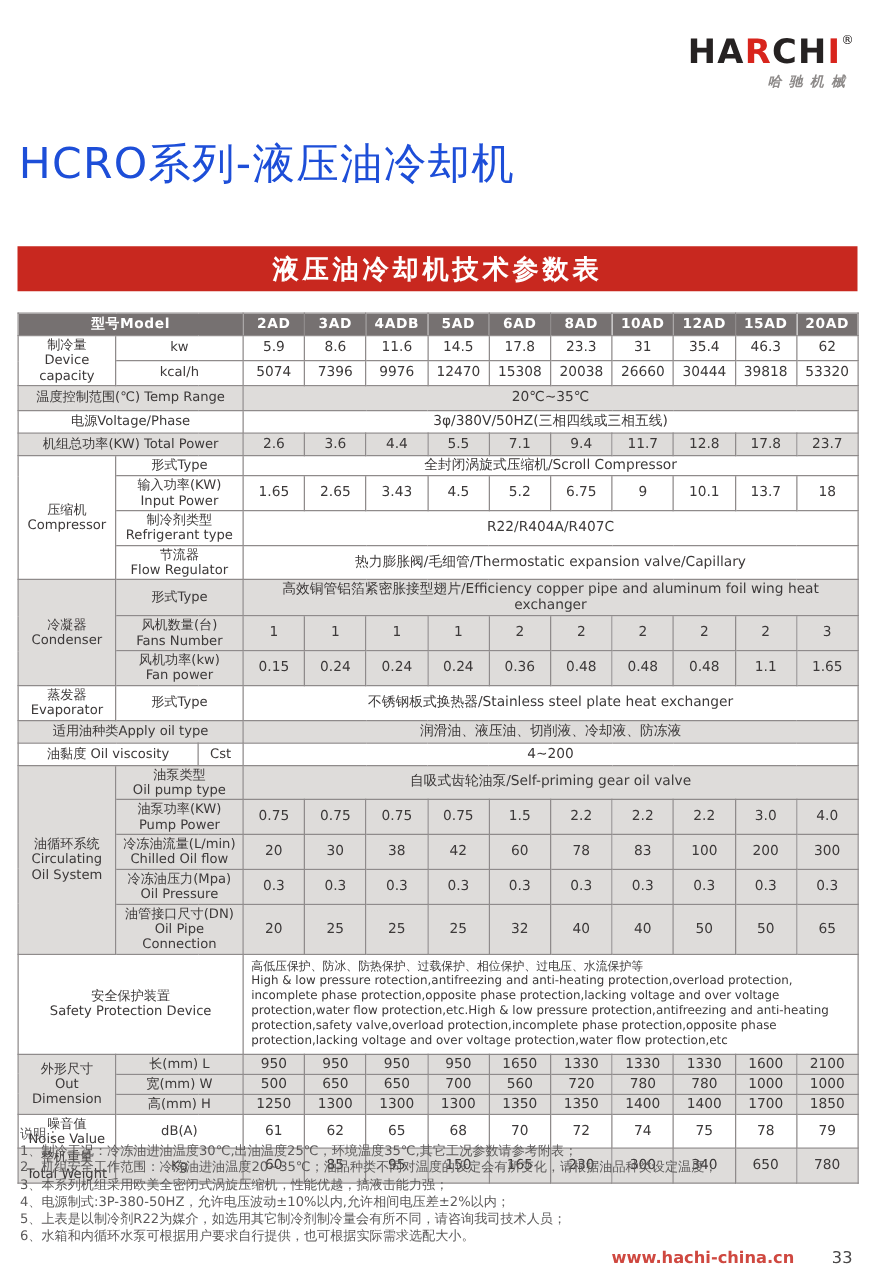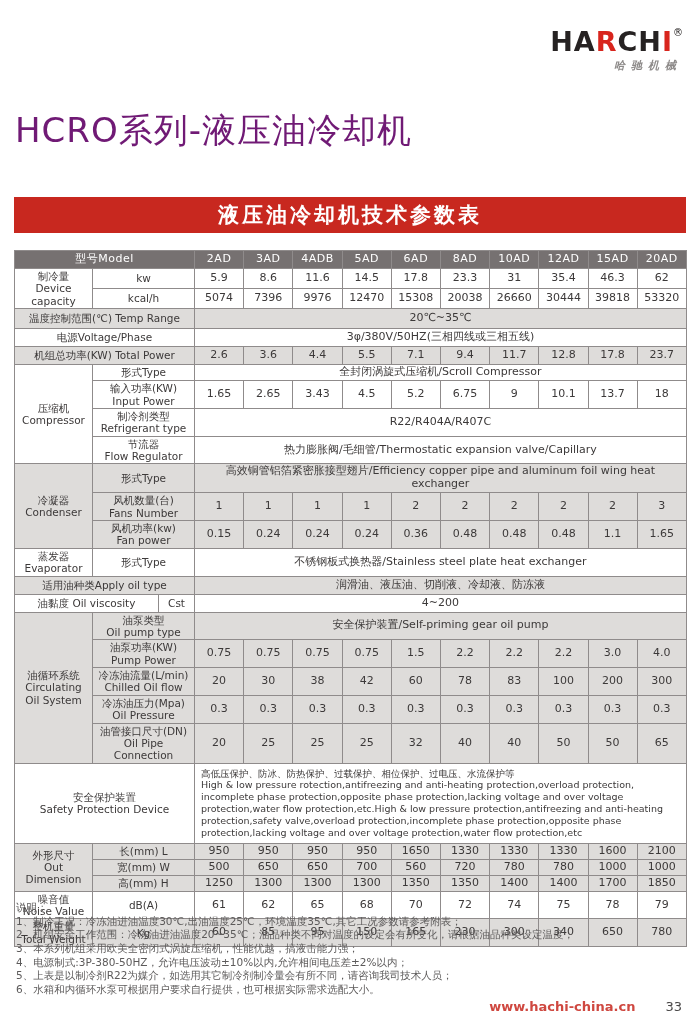--- a/index.html
+++ b/index.html
@@ -7,40 +7,40 @@
     position:relative;width:700px;height:1025px;background:#ffffff;overflow:hidden;
     font-family:"DejaVu Sans","Liberation Sans",sans-serif;color:#3c3939;
   }
   
   .logo{position:absolute;top:28px;right:16px;text-align:right;}
   .logo-word{font-size:27px;font-weight:800;color:#262222;letter-spacing:1px;line-height:1;}
   .logo-word .red{color:#d8251d;}
   .logo-reg{font-size:10px;vertical-align:top;color:#262222;font-weight:400;}
   .logo-cn{margin-top:3px;font-size:11px;font-weight:600;font-style:italic;color:#8d8a89;letter-spacing:6px;padding-right:2px;}
   
-  .title{position:absolute;left:15px;top:108px;font-size:34px;font-weight:400;color:#701a75;letter-spacing:1px;}
+  .title{position:absolute;left:15px;top:108px;font-size:34px;font-weight:400;color:#1d4ed8;letter-spacing:1px;}
   .subtitle{position:absolute;left:16px;top:158px;font-size:15px;font-weight:400;color:#4c4848;}
   .banner{
     position:absolute;left:14px;top:197px;width:672px;height:36px;background:#c8281f;
     display:flex;align-items:center;justify-content:center;
     color:#ffffff;font-size:21px;font-weight:700;letter-spacing:3px;
   }
   
   .spec-table{
     position:absolute;left:14px;top:250px;width:672px;
     border-collapse:collapse;table-layout:fixed;border:1px solid #6f6b6b;
   }
   .spec-table td{
     border:1px solid #8f8b8b;text-align:center;vertical-align:middle;
     font-size:10.5px;line-height:1.18;color:#3c3939;padding:1px 2px;
     white-space:pre-line;overflow:hidden;
   }
   .spec-table tr.w td{background:#ffffff;}
   .spec-table tr.g td{background:#dedcda;}
-  .spec-table td.hdr{background:#767171;color:#ffffff;font-weight:400;font-size:11px;letter-spacing:0.5px;}
+  .spec-table td.hdr{background:#767171;color:#ffffff;font-weight:700;font-size:11px;letter-spacing:0.5px;}
   .spec-table td.val{font-size:11px;}
   .spec-table td.left{text-align:left;font-size:9.5px;line-height:1.25;padding:3px 6px;}
   
   .notes{position:absolute;left:16px;top:901px;font-size:10.5px;line-height:1.3;color:#5c5a5a;}
   .notes div{white-space:nowrap;}
   
   .footer{position:absolute;right:18px;top:999px;font-size:13px;}
   .footer .url{color:#cf4840;font-weight:600;margin-left:18px;}
   .footer .pagenum{color:#4a4848;margin-left:30px;}
 </style>
@@ -217,21 +217,21 @@
           <td colspan="2">油黏度 Oil viscosity</td>
           <td>Cst</td>
           <td colspan="10" class="val">4~200</td>
         </tr>
         <tr class="g" style="height: 26px;">
           <td rowspan="5">油循环系统
 Circulating
 Oil System</td>
           <td colspan="2">油泵类型
 Oil pump type</td>
-          <td colspan="10" class="val">安全保护装置/Self-priming gear oil pump</td>
+          <td colspan="10" class="val">自吸式齿轮油泵/Self-priming gear oil valve</td>
         </tr>
         <tr class="g" style="height: 26px;">
           <td colspan="2">油泵功率(KW)
 Pump Power</td>
           <td class="val">0.75</td>
           <td class="val">0.75</td>
           <td class="val">0.75</td>
           <td class="val">0.75</td>
           <td class="val">1.5</td>
           <td class="val">2.2</td>

